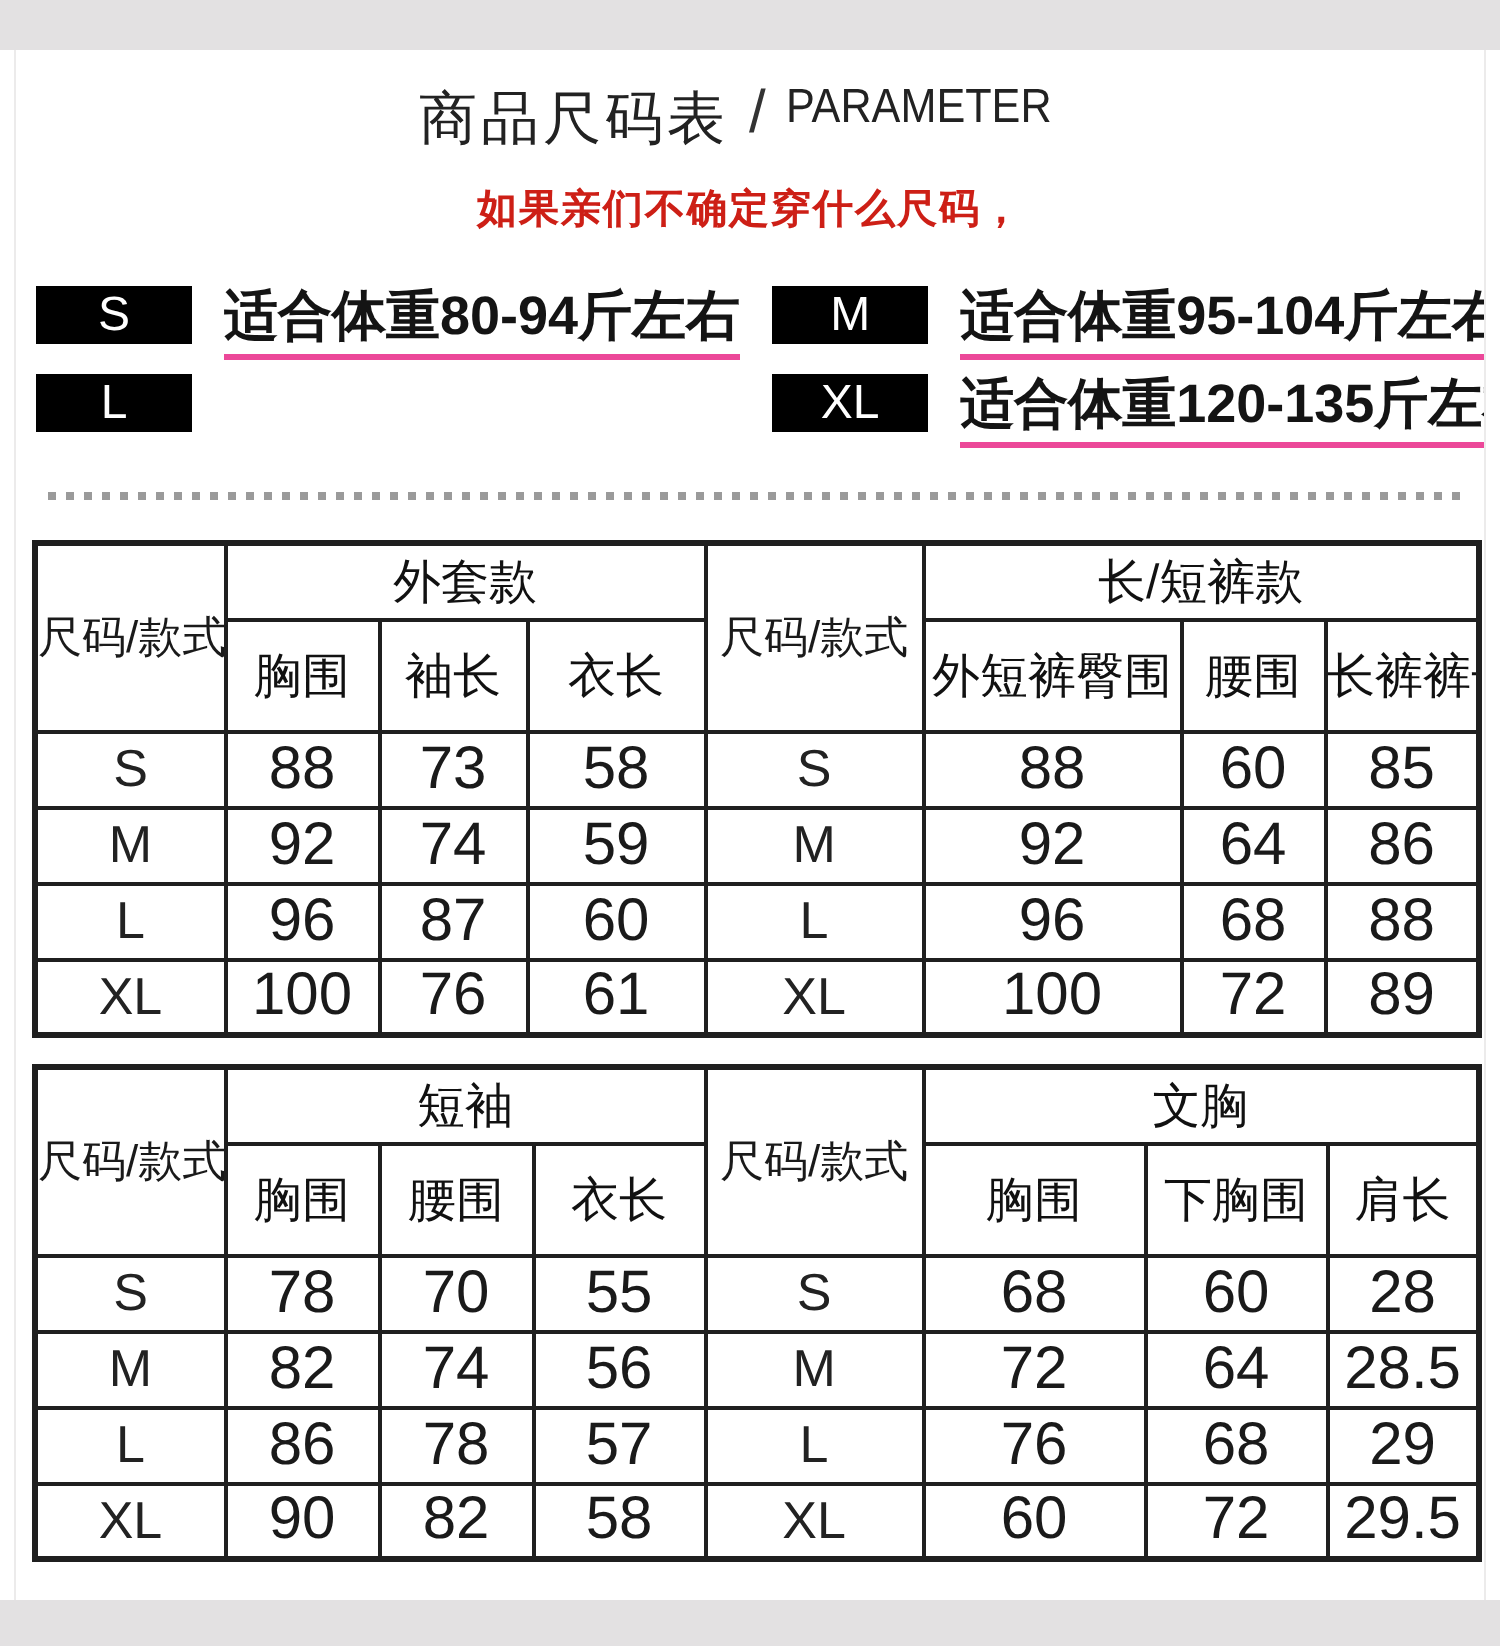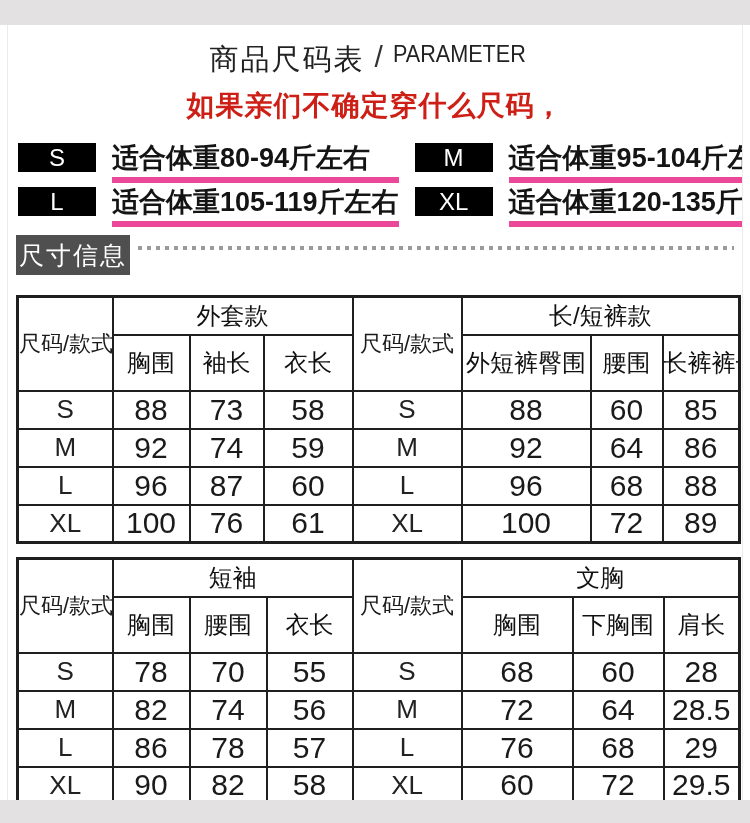--- a/index.html
+++ b/index.html
@@ -20,36 +20,36 @@
   }
 
   
   .title-row { margin-top: 15px; display: flex; justify-content: center; align-items: flex-start; gap: 10px; }
   .title-cn { font-size: 29px; letter-spacing: 2px; color: #222; }
   .title-slash { font-size: 30px; font-weight: 300; color: #333; }
   .title-en { font-size: 24px; letter-spacing: 0px; color: #222; transform: scaleX(0.9); transform-origin: left; }
 
   
   .notice { margin-top: 10px; text-align: center; }
-  .notice p { font-size: 28px; line-height: 31px; font-weight: 700; color: #cd1f16; letter-spacing: 1px; }
+  .notice p { font-size: 20px; line-height: 31px; font-weight: 700; color: #cd1f16; letter-spacing: 1px; }
 
   
   .size-grid {
     margin: 22px 8px 0 10px;
     display: grid; grid-template-columns: 1fr 1fr; column-gap: 16px; row-gap: 8px;
   }
   .size-item { display: flex; align-items: flex-start; height: 36px; }
   .size-badge {
     width: 78px; height: 29px; flex: 0 0 auto; background: #000; color: #fff;
     font-size: 24px; display: flex; align-items: center; justify-content: center;
   }
   .size-desc {
     flex: 1 1 auto; margin-left: 16px; padding-bottom: 4px;
     font-size: 27px; font-weight: 600; color: #141414; line-height: 30px;
-    border-bottom: 6px solid #ec4899; white-space: nowrap;
+    border-bottom: 3px solid #ec4899; white-space: nowrap;
   }
 
   
   .info-row { margin: 12px 8px 0 8px; display: flex; align-items: flex-start; }
   .info-badge {
     flex: 0 0 auto; width: 114px; height: 40px; background: #4f4f4f; color: #fff;
     font-size: 25px; letter-spacing: 2px; display: flex; align-items: center; justify-content: center;
   }
   .info-right { flex: 1 1 auto; margin-left: 8px; padding-top: 6px; }
   .info-text { font-size: 16px; color: #565656; letter-spacing: 0.5px; line-height: 22px; }
@@ -102,30 +102,28 @@
       <div class="size-item">
         <span class="size-badge">S</span>
         <span class="size-desc">适合体重80-94斤左右</span>
       </div>
       <div class="size-item">
         <span class="size-badge">M</span>
         <span class="size-desc">适合体重95-104斤左右</span>
       </div>
       <div class="size-item">
         <span class="size-badge">L</span>
-        <span class="size-desc">适合体重105-119斤左右</span>
       </div>
       <div class="size-item">
         <span class="size-badge">XL</span>
         <span class="size-desc">适合体重120-135斤左右</span>
       </div>
     </div>
 
     <div class="info-row">
-      <span class="info-badge">尺寸信息</span>
       <div class="info-right">
         <div class="dotted-line"></div>
       </div>
     </div>
 
     <table class="size-table">
         <colgroup>
           <col style="width: 95px;">
           <col style="width: 77px;">
           <col style="width: 74px;">

